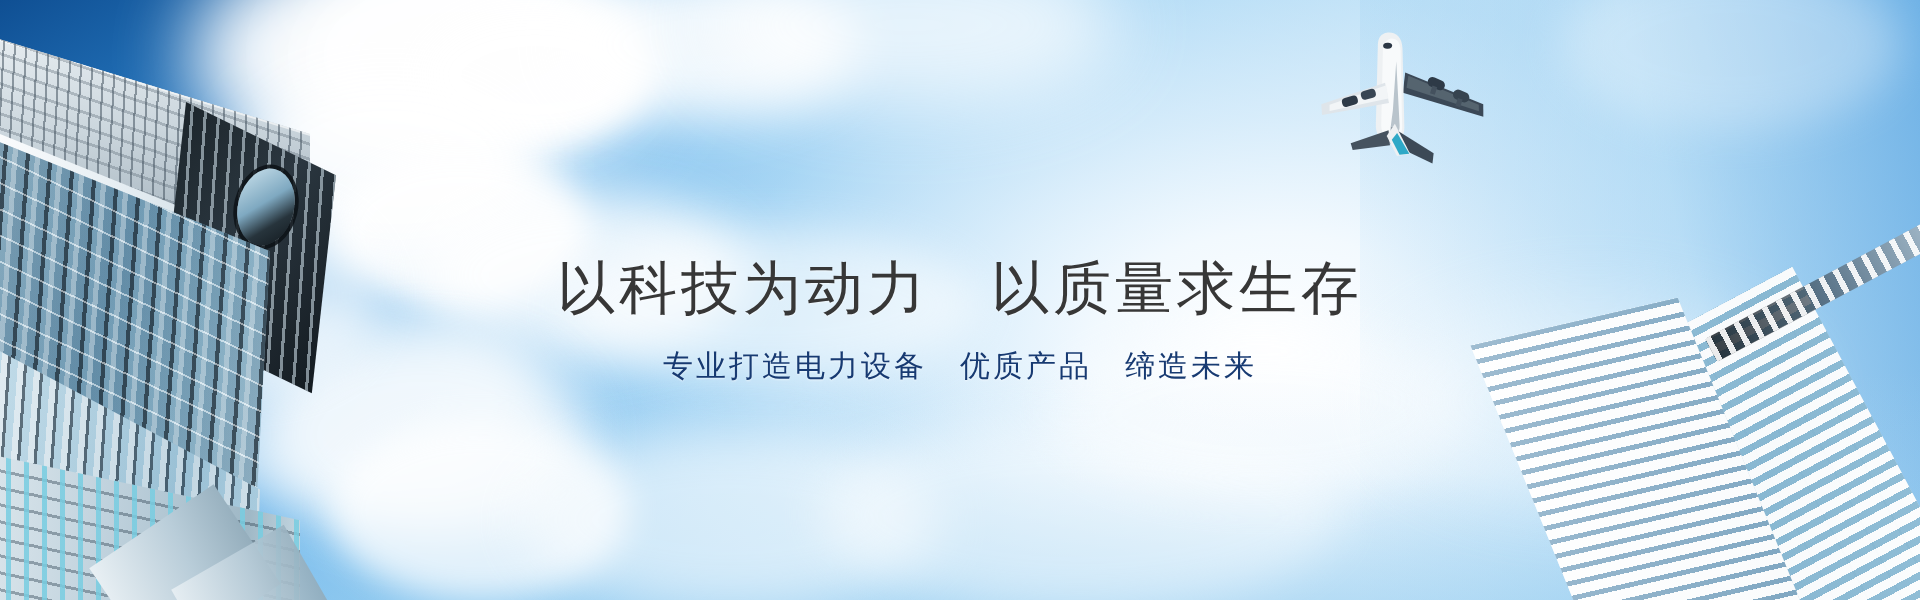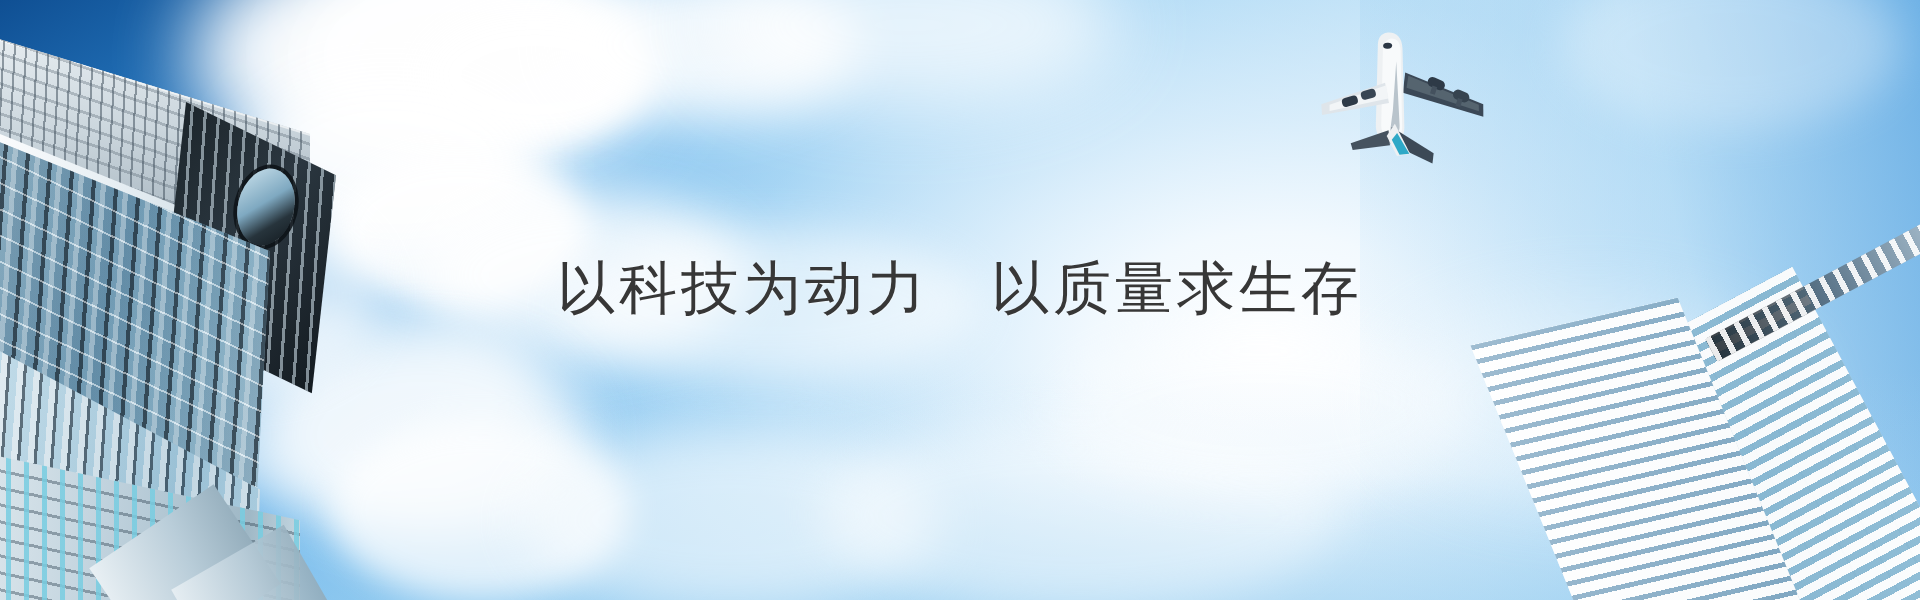--- a/index.html
+++ b/index.html
@@ -321,14 +321,15 @@
         <path d="M92 108 L140 120 L142 130 L96 124 Z" fill="#3c4956"></path>
         <path d="M90 112 L58 136 L62 142 L96 126 Z" fill="#46535f"></path>
 
         <path d="M94 104 L118 128 L106 134 L90 118 Z" fill="#eef1f3"></path>
         <path d="M99 112 L117 128 L108 132 L96 120 Z" fill="#2fa9c7"></path>
       </g>
     </svg>
   </div>
 
   <div id="headline">以科技为动力　以质量求生存</div>
+  <div id="subtitle">专业打造电力设备　优质产品　缔造未来</div>
 
 </div>
 
 </body></html>

